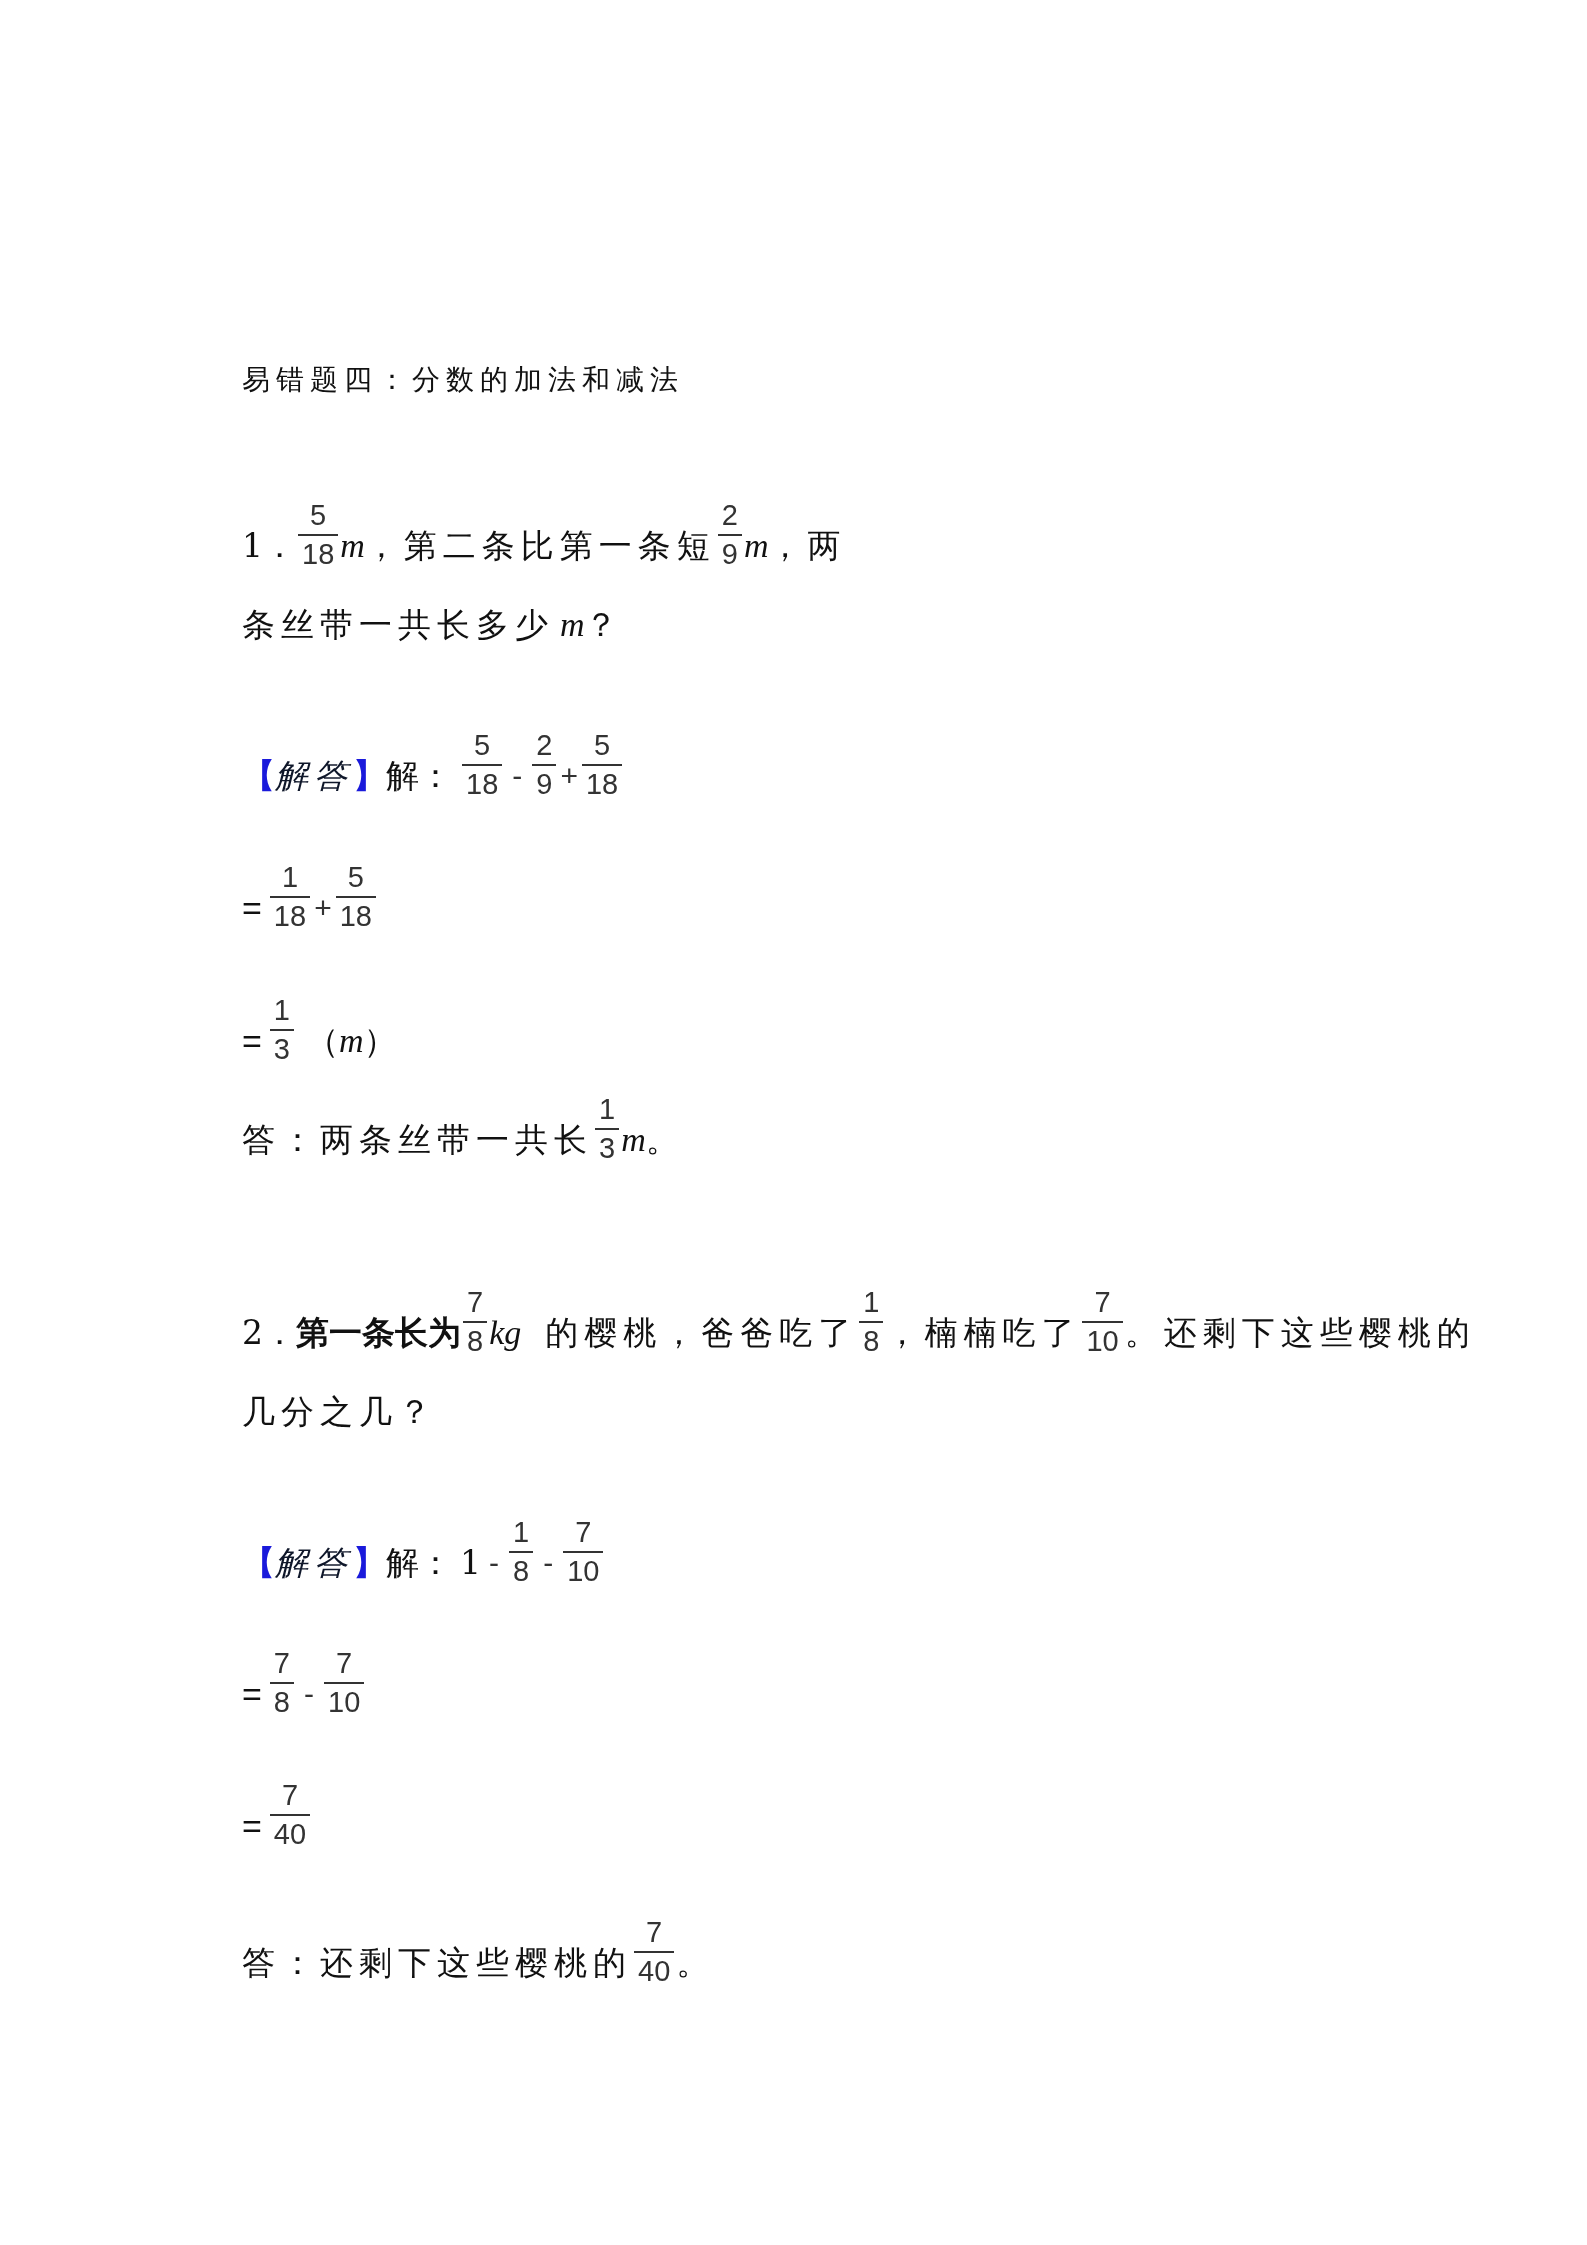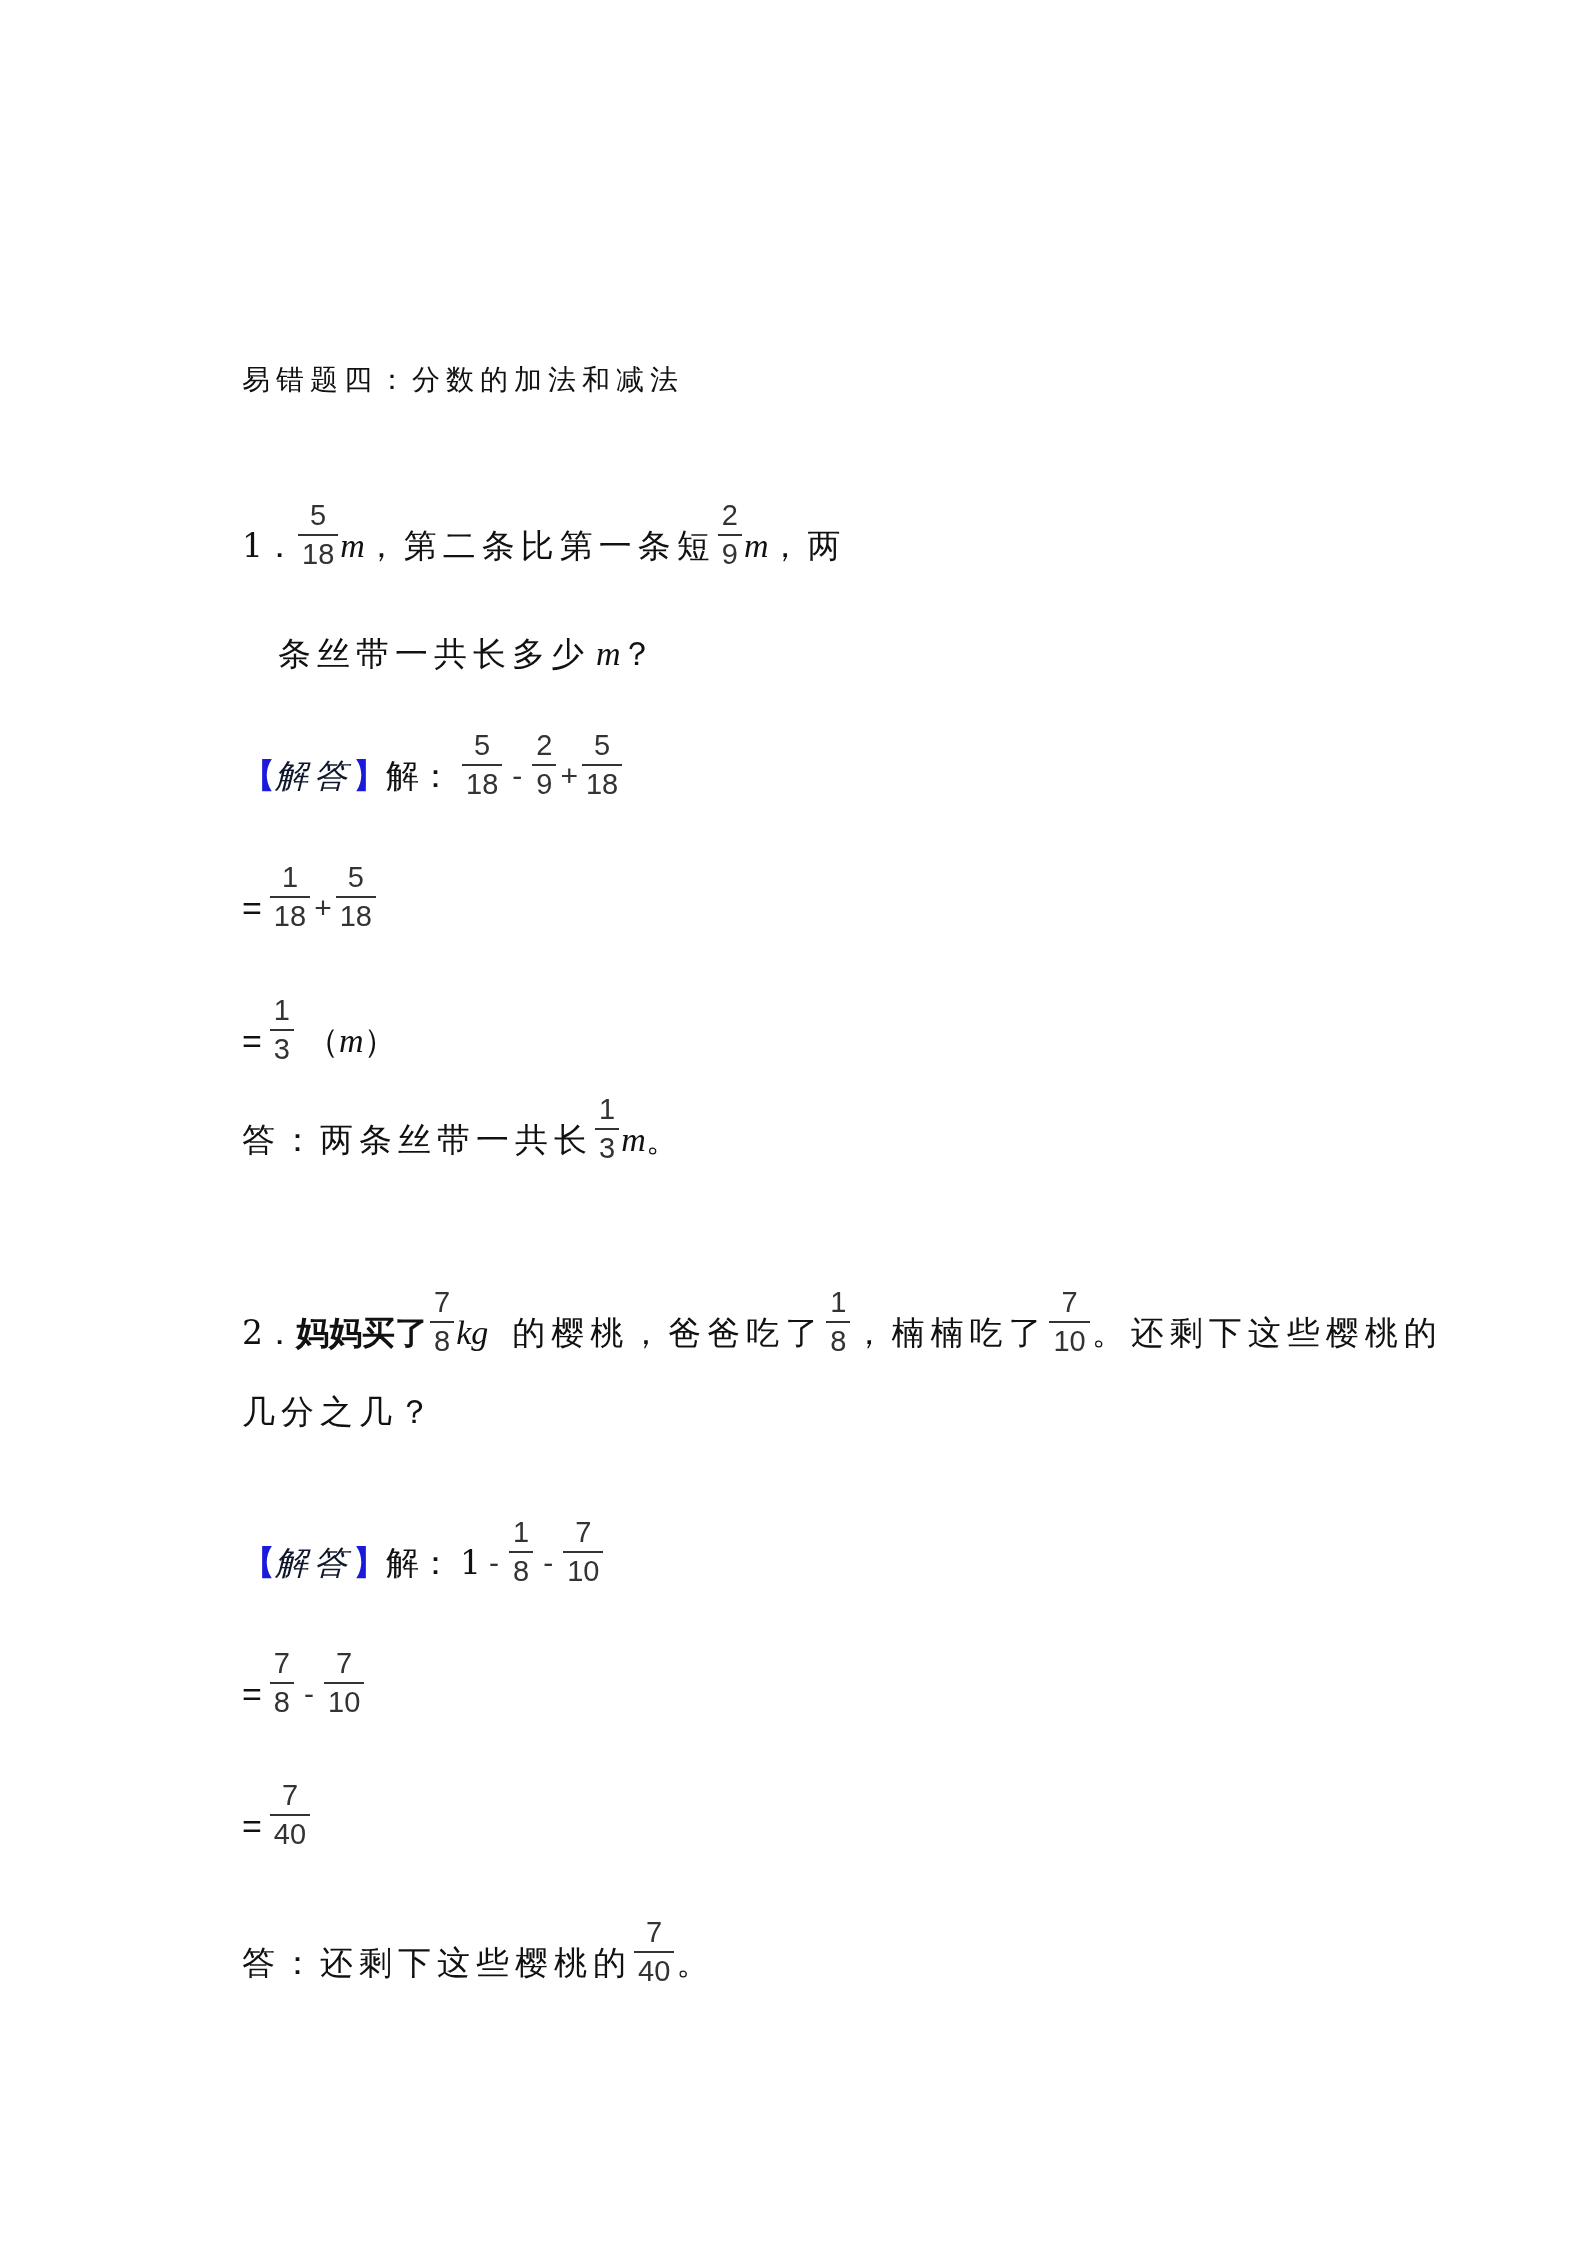--- a/index.html
+++ b/index.html
@@ -49,21 +49,21 @@
   <span class="spaced">，第二条比第一条短</span>
   <span class="frac">
     <span class="num">2</span>
     <span class="bar"></span>
     <span class="den">9</span>
   </span>
   <span class="var">m</span>
   <span class="spaced">，两</span>
 </div>
 
-<div class="line" style="top:634px;margin-left:36px;">
+<div class="line" style="top:605px;">
   <span class="spaced">条丝带一共长多少</span>
   <span class="var" style="margin-left:6px;">m</span>
   <span>？</span>
 </div>
 
 <div class="line" style="top:725px;">
   <span class="bracket">【</span>
   <span class="blue spaced">解答</span>
   <span class="bracket">】</span>
   <span style="margin-right:8px;">解：</span>
@@ -119,21 +119,21 @@
     <span class="num">1</span>
     <span class="bar"></span>
     <span class="den">3</span>
   </span>
   <span class="var">m</span>
   <span>。</span>
 </div>
 
 <div class="line" style="top:1282px;">
   <span>2．</span>
-  <span class="bold">妈妈买了</span>
+  <span class="bold">第一条长为</span>
   <span class="frac">
     <span class="num">7</span>
     <span class="bar"></span>
     <span class="den">8</span>
   </span>
   <span class="var" style="margin-right:24px;">kg</span>
   <span class="spaced">的樱桃，爸爸吃了</span>
   <span class="frac">
     <span class="num">1</span>
     <span class="bar"></span>

